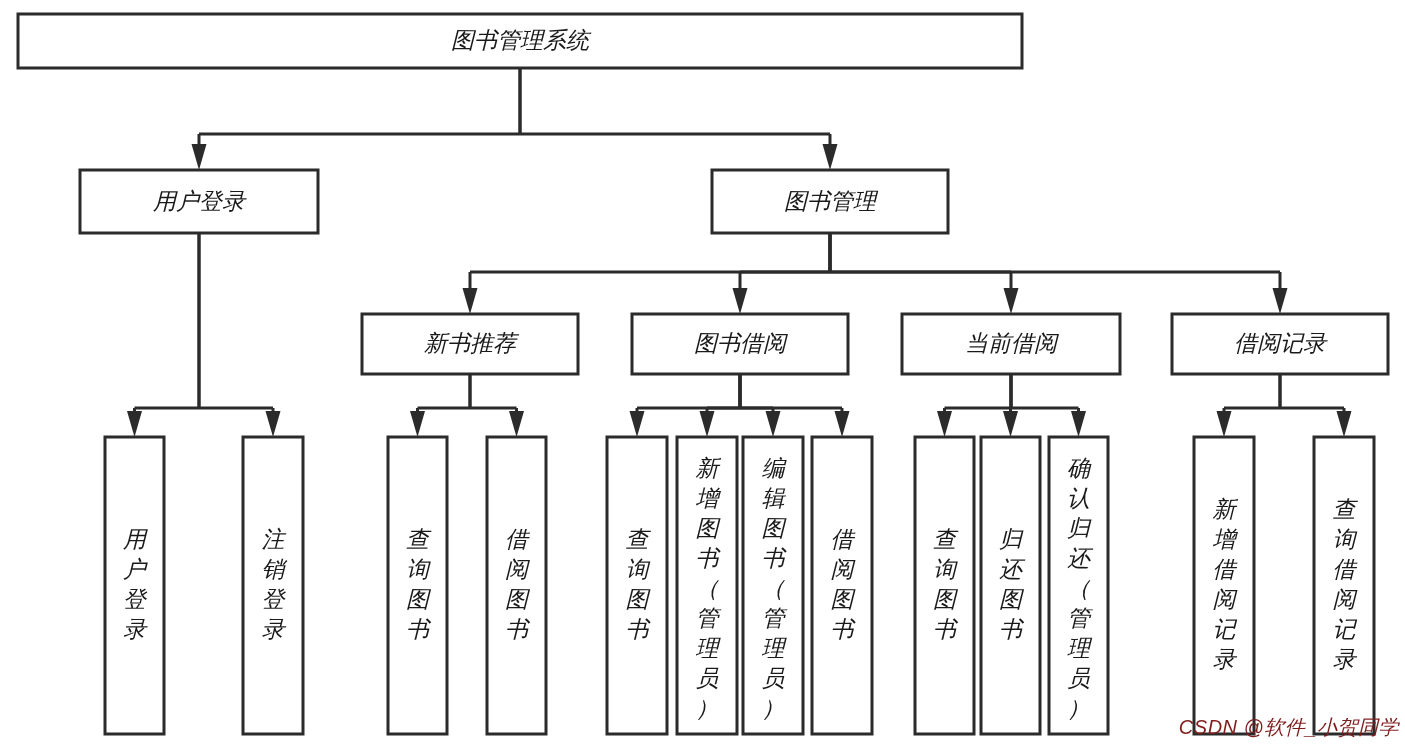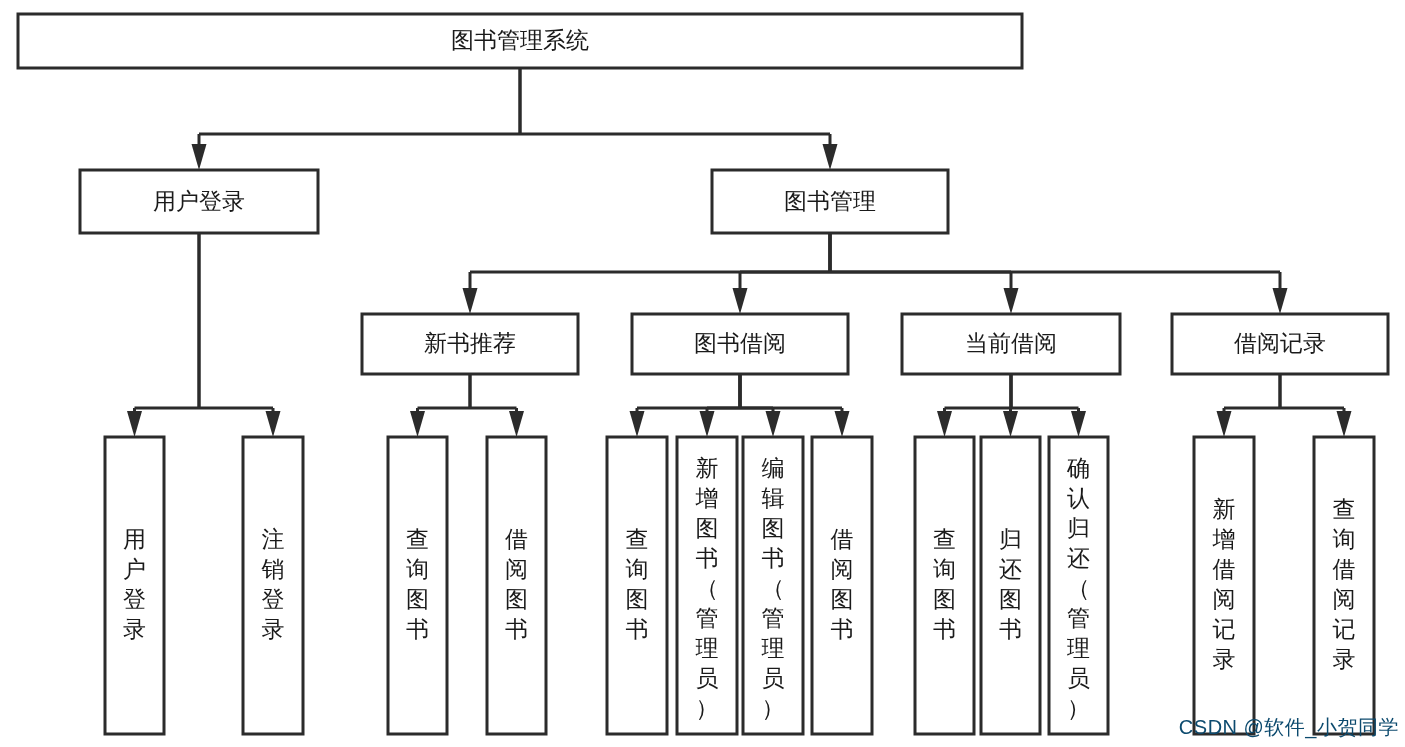--- a/index.html
+++ b/index.html
@@ -12,20 +12,21 @@
     width: 1405px;
     height: 747px;
     font-family: "Liberation Sans", "DejaVu Sans", sans-serif;
     overflow: hidden;
     position: relative;
   }
   #diagram-root {
     position: relative;
     width: 1405px;
     height: 747px;
+    font-style: italic;
   }
   svg#flowchart {
     position: absolute;
     top: 0;
     left: 0;
     width: 1405px;
     height: 747px;
     display: block;
   }
   .node-rect {
@@ -54,21 +55,21 @@
   .arrow-head {
     fill: #2b2b2b;
     stroke: none;
   }
   .watermark {
     position: absolute;
     right: 6px;
     bottom: 6px;
     font-family: "Liberation Sans", "DejaVu Sans", sans-serif;
     font-size: 20px;
-    color: #0c4a6e;
+    color: #7f1d1d;
     letter-spacing: 0.5px;
     white-space: nowrap;
     pointer-events: none;
     user-select: none;
     text-align: center;
   }
 </style>
 </head>
 <body>
 

